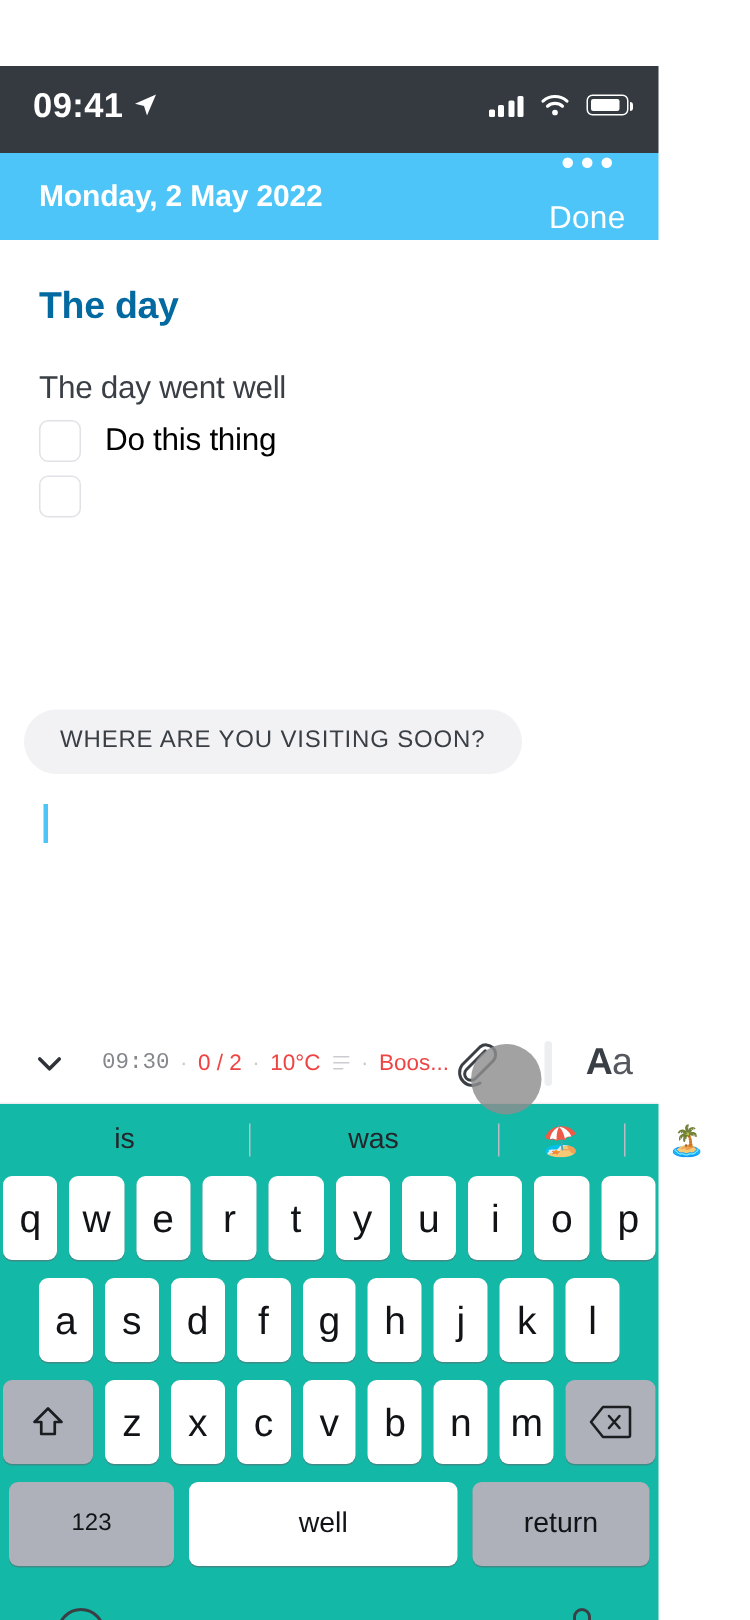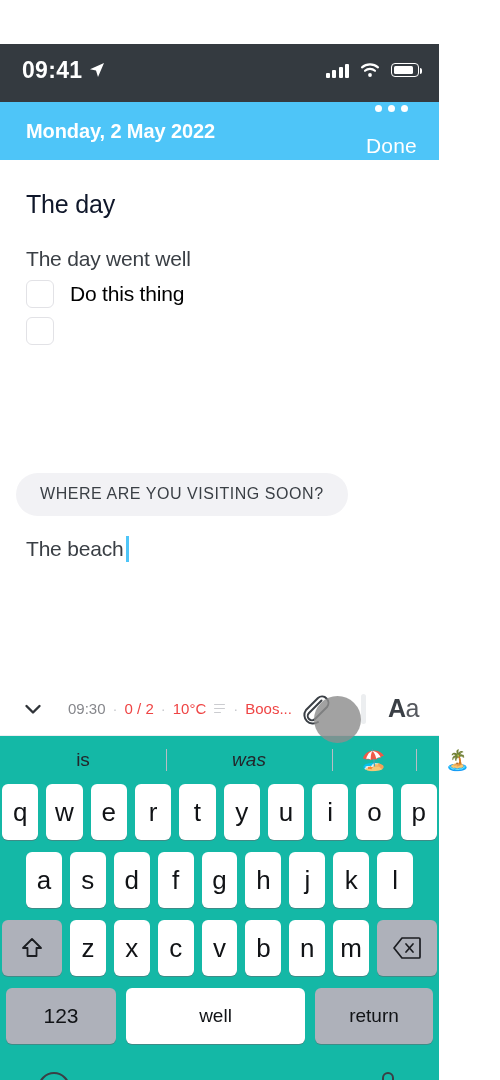--- a/index.html
+++ b/index.html
@@ -39,21 +39,21 @@
     padding:0 22px 0 26px; flex:0 0 auto;
   }
   .nav-title { color:#ffffff; font-size:20px; font-weight:bold; letter-spacing:-.1px; }
   .nav-right { display:flex; align-items:center; gap:22px;flex-direction:column; }
   .dots { display:flex; gap:6px; align-items:center; }
   .dots i { width:7px; height:7px; border-radius:50%; background:#ffffff; display:block; }
   .done { color:#ffffff; font-size:21px; letter-spacing:.2px; }
 
   
   .note { flex:1 1 auto; background:#fff; padding:30px 26px 0 26px; position:relative; }
-  .note-heading { color:#0f172a; font-size:25px; font-weight:normal; letter-spacing:-.2px; }
+  .note-heading { color:#0369a1; font-size:25px; font-weight:bold; letter-spacing:-.2px; }
   .note-line { color:#3a3f45; font-size:21px; margin-top:28px; letter-spacing:-.2px; }
   .todo { display:flex; align-items:center; gap:16px; margin-top:9px; }
   .todo-box { width:28px; height:28px; border:1.6px solid #e2e2e6; border-radius:6px; background:#fff; flex:0 0 auto; }
   .todo-label { color:#000000; font-size:21px; letter-spacing:-.2px; }
 
   .bubble {
     position:absolute; left:16px; top:313px;
     background:#f2f2f5; border-radius:22px;
     padding:12px 24px 13px 24px;
     color:#3a3f45; font-size:16px; letter-spacing:.55px;
@@ -66,21 +66,21 @@
   .caret { display:inline-block; width:2.5px; height:26px; background:#4ec5f8; margin-left:3px; }
 
   
   .toolbar {
     position:relative; height:54px; background:#fff; flex:0 0 auto;
     display:flex; align-items:center; padding:0 20px 0 22px;
     border-bottom:1px solid #eceef1;
   }
   .chev { width:22px; height:22px; flex:0 0 auto; }
   .meta { margin-left:24px; display:flex; align-items:center; gap:7px; font-size:15px; white-space:nowrap; }
-  .meta .m-time { color:#86878c; }
+  .meta .m-time { color:#86878c;font-family:Liberation Mono, monospace; }
   .meta .m-sep  { color:#c9cace; }
   .meta .m-dim  { color:#ef4444; }
   .meta .m-lines { display:inline-flex; flex-direction:column; gap:2.5px; margin:0 1px; }
   .meta .m-lines i { display:block; height:1.6px; background:#cbccd0; border-radius:1px; }
   .meta .m-lines i:nth-child(1){ width:11px; }
   .meta .m-lines i:nth-child(2){ width:11px; }
   .meta .m-lines i:nth-child(3){ width:7px; }
   .tb-right { margin-left:auto; display:flex; align-items:center; gap:0; }
   .clip { width:34px; height:34px; }
   .tb-divider { width:5px; height:30px; background:#eceef0; border-radius:3px; margin:0 22px 0 30px; }
@@ -96,38 +96,38 @@
   
   .keyboard { background:#14b8a6; flex:0 0 auto; padding-top:0; }
   .suggestbar { height:48px; display:flex; align-items:center; position:relative; }
   .sg { flex:1 1 0; text-align:center; font-size:19px; color:#23262b; position:relative; }
   .sg.em { font-size:20px; }
   .sg + .sg::before {
     content:""; position:absolute; left:0; top:50%; transform:translateY(-50%);
     width:1px; height:22px; background:#b9bcc4;
   }
   .sg.w1 { flex:0 0 166px; }
-  .sg.w2 { flex:0 0 166px;font-style:italic; }
+  .sg.w2 { flex:0 0 166px; }
   .sg.w3 { flex:0 0 84px; }
   .sg.w4 { flex:0 0 84px; }
 
   .krow { display:flex; justify-content:center; gap:8px; padding:0 2px; margin-bottom:12px; }
   .krow.r2 { padding:0 26px; }
   .krow.r3 { padding:0 2px; gap:8px; }
   .krow.r4 { padding:0 6px; gap:10px; margin-bottom:8px; }
   .key {
     background:#ffffff; border-radius:6px;
     height:56px; flex:1 1 0;
     display:flex; align-items:center; justify-content:center;
     font-size:26px; color:#111316;
     box-shadow:0 1px 0 rgba(99,102,110,.55);
   }
   .key.dark { background:#aeb1ba; }
   .key.fn { flex:0 0 60px; }
-  .key.num { flex:0 0 110px; font-size:21px; }
+  .key.num { flex:0 0 110px; font-size:16px; }
   .key.space { flex:1 1 auto; font-size:19px; }
   .key.ret { flex:0 0 118px; font-size:19px; }
   .key svg { display:block; }
 
   .bottombar {
     height:72px; display:flex; align-items:center; justify-content:space-between;
     padding:0 34px; position:relative;
   }
   .homebar {
     position:absolute; left:50%; bottom:12px; transform:translateX(-50%);
@@ -184,21 +184,20 @@
       <span class="todo-box"></span>
       <span class="todo-label">Do this thing</span>
     </div>
     <div class="todo">
       <span class="todo-box"></span>
     </div>
 
     <div class="bubble">WHERE ARE YOU VISITING SOON?</div>
 
     <div class="answer">
-      <span>The beach</span>
       <span class="caret"></span>
     </div>
   </div>
 
   <div class="toolbar">
     <svg class="chev" viewBox="0 0 22 22">
       <path d="M4.5 8 L11 14.5 L17.5 8" stroke="#2f3338" stroke-width="2.4" fill="none" stroke-linecap="round" stroke-linejoin="round"></path>
     </svg>
 
     <div class="meta">

